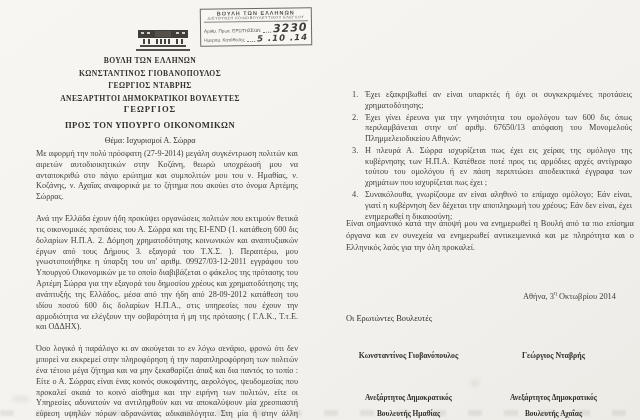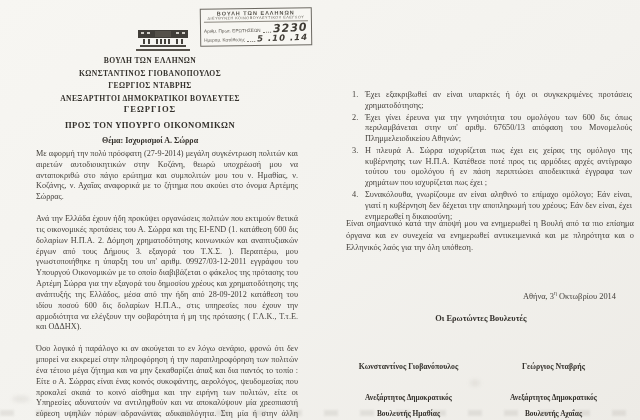--- a/index.html
+++ b/index.html
@@ -34,39 +34,39 @@
   .hand-date{font-size:8.5px;line-height:7px;transform:rotate(-1deg);}
   
   .logo-wrap{position:absolute;left:135px;top:30px;width:56px;height:22px;}
   .doc-header{
     position:absolute;left:0px;top:56px;width:300px;text-align:center;
     font-weight:bold;color:#35322d;
   }
   .doc-header .ln{font-size:7.6px;letter-spacing:.4px;margin-bottom:3.5px;}
   .doc-title{position:absolute;left:0;top:104px;width:300px;text-align:center;font-weight:bold;font-size:8.6px;letter-spacing:1px;color:#34312c;}
   .doc-addressee{position:absolute;left:0;top:120px;width:300px;text-align:center;font-weight:bold;font-size:8.6px;letter-spacing:.4px;color:#34312c;}
-  .doc-subject{position:absolute;left:0;top:136px;width:300px;text-align:center;font-weight:bold;font-size:8px;color:#34312c;}
+  .doc-subject{position:absolute;left:0;top:136px;width:300px;text-align:center;font-weight:normal;font-size:8px;color:#34312c;}
   
   .col-left{position:absolute;left:36px;top:149px;width:262px;}
   .col-left p{
     margin:0 0 11px 0;font-size:8.2px;line-height:1.32;text-align:justify;
     color:#433f3a;
   }
   .col-right{position:absolute;left:346px;top:0;width:288px;height:420px;}
   .cont-par{position:absolute;left:0;top:34px;width:288px;font-size:8.4px;line-height:1.4;text-align:justify;color:#433f3a;}
   .q-heading{position:absolute;left:0;top:69px;width:288px;text-align:center;font-weight:bold;font-size:8.4px;color:#34312c;}
   .q-list{position:absolute;left:6px;top:90px;width:280px;}
   .q-item{display:flex;margin-bottom:1px;font-size:8.3px;line-height:1.3;color:#433f3a;}
   .q-item .q-num{width:13px;flex:0 0 13px;font-weight:400;}
   .q-item .q-text{flex:1;text-align:justify;}
   .closing{position:absolute;left:0;top:218px;width:288px;font-size:8.4px;line-height:1.4;text-align:justify;color:#433f3a;}
   .date-line{position:absolute;left:0;top:290px;width:270px;text-align:right;font-size:8.4px;color:#433f3a;}
   .date-line sup{font-size:5.5px;}
-  .sign-heading{position:absolute;left:0;top:314px;width:270px;text-align:center;font-weight:bold;font-size:8.4px;color:#34312c;}
-  .sign-names{position:absolute;left:-10px;top:362px;width:290px;display:flex;}
+  .sign-heading{position:absolute;left:0;top:314px;width:270px;text-align:left;font-weight:normal;font-size:8.4px;color:#34312c;}
+  .sign-names{position:absolute;left:-10px;top:351px;width:290px;display:flex;}
   .sign-names .cell{flex:1;text-align:center;font-weight:bold;font-size:7.8px;color:#35322d;}
   .sign-meta{position:absolute;left:-10px;top:390px;width:290px;display:flex;}
   .sign-meta .cell{flex:1;text-align:center;font-weight:bold;font-size:7.4px;line-height:2.2;color:#35322d;}
   
   .scan-streak{
     position:absolute;left:0;bottom:4px;width:640px;height:6px;
     background:repeating-linear-gradient(90deg,rgba(120,115,108,.18) 0 14px,rgba(120,115,108,0) 14px 36px);
     filter:blur(1.2px);opacity:.7;
   }
   .scan-smudge{position:absolute;width:18px;height:6px;background:rgba(120,115,108,.12);filter:blur(2px);border-radius:50%;}
@@ -144,21 +144,21 @@
       <div class="q-item">
         <span class="q-num">3.</span>
         <span class="q-text">Η πλευρά Α. Σώρρα ισχυρίζεται πως έχει εις χείρας της ομόλογο της κυβέρνησης των Η.Π.Α. Κατέθεσε ποτέ προς τις αρμόδιες αρχές αντίγραφο τούτου του ομολόγου ή εν πάση περιπτώσει αποδεικτικά έγγραφα των χρημάτων που ισχυρίζεται πως έχει ;</span>
       </div>
       <div class="q-item">
         <span class="q-num">4.</span>
         <span class="q-text">Συνακόλουθα, γνωρίζουμε αν είναι αληθινό το επίμαχο ομόλογο; Εάν είναι, γιατί η κυβέρνηση δεν δέχεται την αποπληρωμή του χρέους; Εάν δεν είναι, έχει ενημερωθεί η δικαιοσύνη;</span>
       </div>
     </div>
 
-    <div class="closing">Είναι σημαντικό κατά την άποψή μου να ενημερωθεί η Βουλή από τα πιο επίσημα όργανα και εν συνεχεία να ενημερωθεί αντικειμενικά και με πληρότητα και ο Ελληνικός λαός για την όλη υπόθεση.</div>
+    <div class="closing">Είναι σημαντικό κατά την άποψή μου να ενημερωθεί η Βουλή από τα πιο επίσημα όργανα και εν συνεχεία να ενημερωθεί αντικειμενικά και με πληρότητα και ο Ελληνικός λαός για την όλη προκαλεί.</div>
 
     <div class="date-line"><span>Αθήνα, 3</span><sup>η</sup><span> Οκτωβρίου 2014</span></div>
 
     <div class="sign-heading">Οι Ερωτώντες Βουλευτές</div>
 
     <div class="sign-names">
       <div class="cell">Κωνσταντίνος Γιοβανόπουλος</div>
       <div class="cell">Γεώργιος Νταβρής</div>
     </div>
     <div class="sign-meta">

